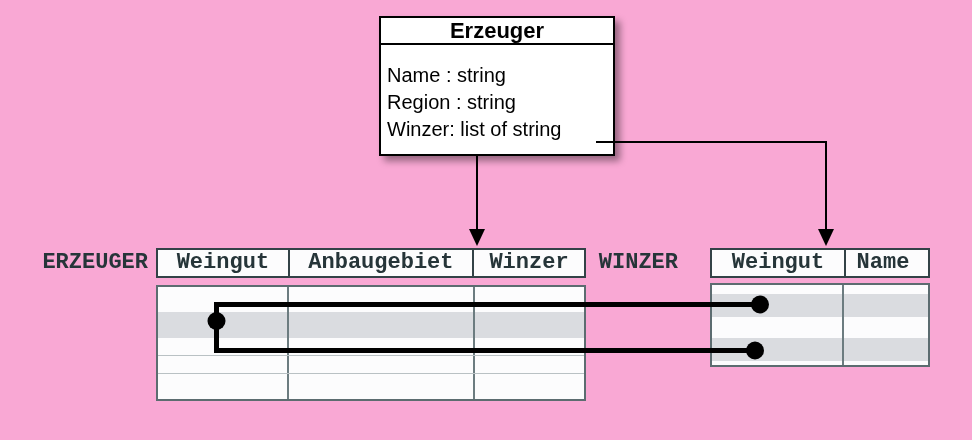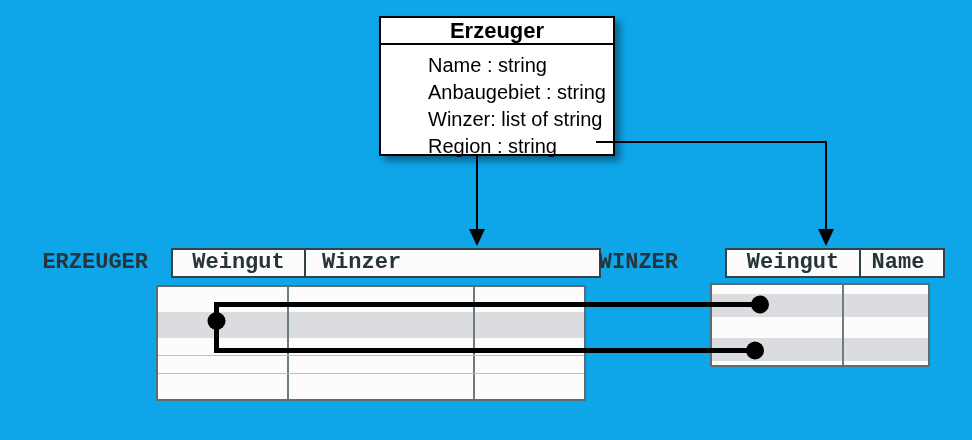--- a/index.html
+++ b/index.html
@@ -1,20 +1,20 @@
 <!DOCTYPE html>
 <html><head>
 <meta charset="utf-8">
 <style>
   html, body { margin: 0; padding: 0; }
   .canvas {
     position: relative;
     width: 972px;
     height: 440px;
-    background: #0ea5e9;
+    background: #f9a8d4;
     font-family: "Liberation Sans", sans-serif;
     overflow: hidden;
   }
 
   
   .class-box {
     position: absolute;
     left: 379px; top: 16px;
     width: 236px; height: 140px;
     box-sizing: border-box;
@@ -24,21 +24,21 @@
   }
   .class-title {
     height: 25px;
     line-height: 25px;
     text-align: center;
     font-weight: bold;
     font-size: 22px;
     color: #000000;
     border-bottom: 2px solid #000000;
   }
-  .class-attrs { padding: 7px 0 0 6px; margin-left: 41px; }
+  .class-attrs { padding: 17px 0 0 6px; }
   .class-attr {
     font-size: 20px;
     line-height: 27px;
     color: #000000;
     white-space: nowrap;
   }
 
   
   .tbl-label {
     position: absolute;
@@ -55,21 +55,20 @@
   .erz-label { left: 30px;  width: 118px; }
   .win-label { left: 576px; width: 102px; }
 
   
   .tbl-header {
     position: absolute;
     display: flex;
     box-sizing: border-box;
     border: 2px solid #334247;
     background: #fcfcfd;
-    margin-left: 15px;
   }
   .erz-header { left: 156px; top: 248px; width: 430px; height: 30px; }
   .win-header { left: 710px; top: 248px; width: 220px; height: 30px; }
   .th {
     box-sizing: border-box;
     text-align: center;
     font-family: "Liberation Mono", monospace;
     font-weight: bold;
     font-size: 22px;
     line-height: 26px;
@@ -102,29 +101,29 @@
 </style>
 </head>
 <body>
 
 <div class="canvas">
 
   <div class="class-box">
     <div class="class-title">Erzeuger</div>
     <div class="class-attrs">
       <div class="class-attr">Name : string</div>
-      <div class="class-attr">Anbaugebiet : string</div>
+      <div class="class-attr">Region : string</div>
       <div class="class-attr">Winzer: list of string</div>
-      <div class="class-attr">Region : string</div>
     </div>
   </div>
 
   <div class="tbl-label erz-label">ERZEUGER</div>
   <div class="tbl-header erz-header">
     <div class="th" style="width:131px">Weingut</div>
+    <div class="th" style="width:186px">Anbaugebiet</div>
     <div class="th" style="width:113px">Winzer</div>
   </div>
   <div class="tbl-body erz-body">
     <div class="hband" style="top:25px; height:26px;"></div>
     <div class="vsep" style="left:129px;"></div>
     <div class="vsep" style="left:315px;"></div>
     <div class="hline" style="top:68px;"></div>
     <div class="hline" style="top:86px;"></div>
   </div>
 

